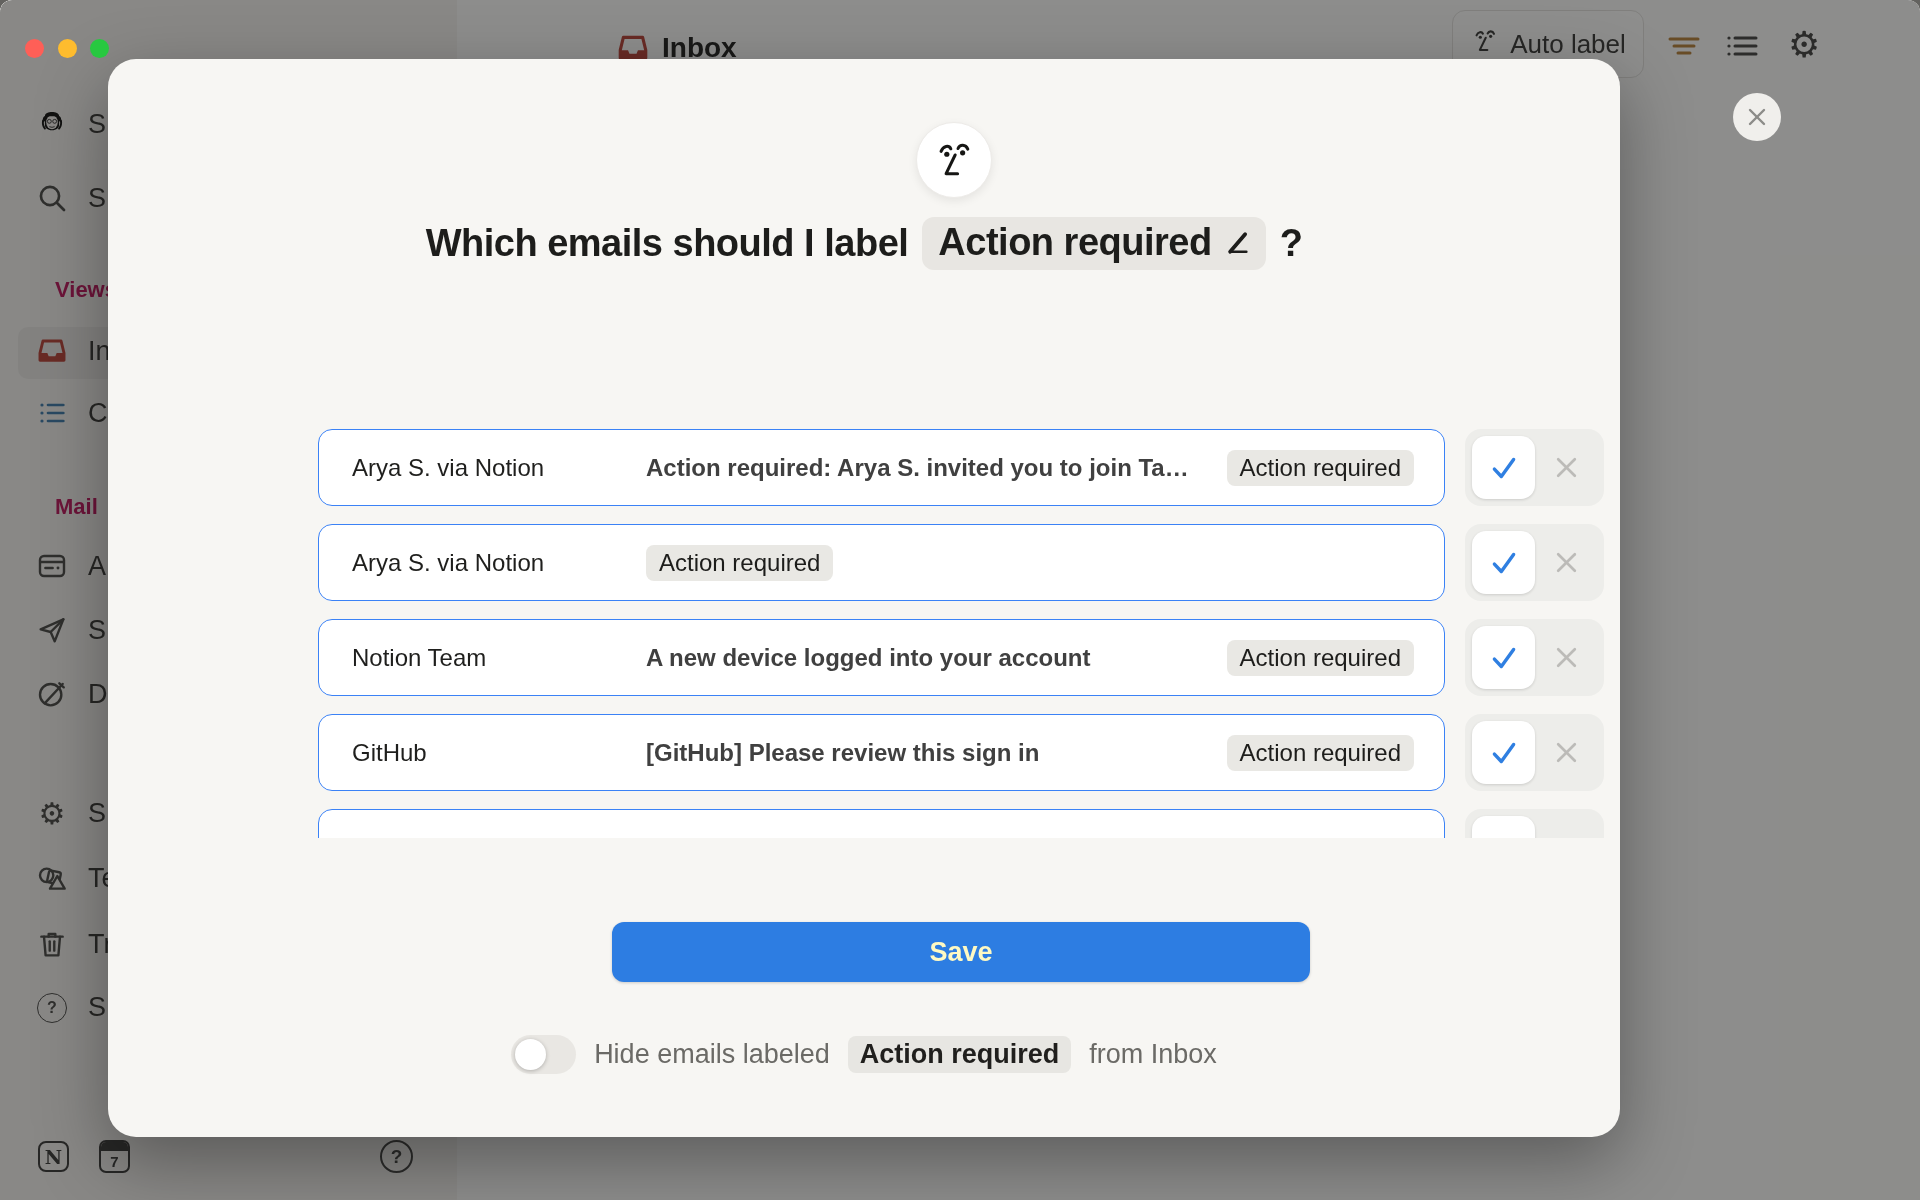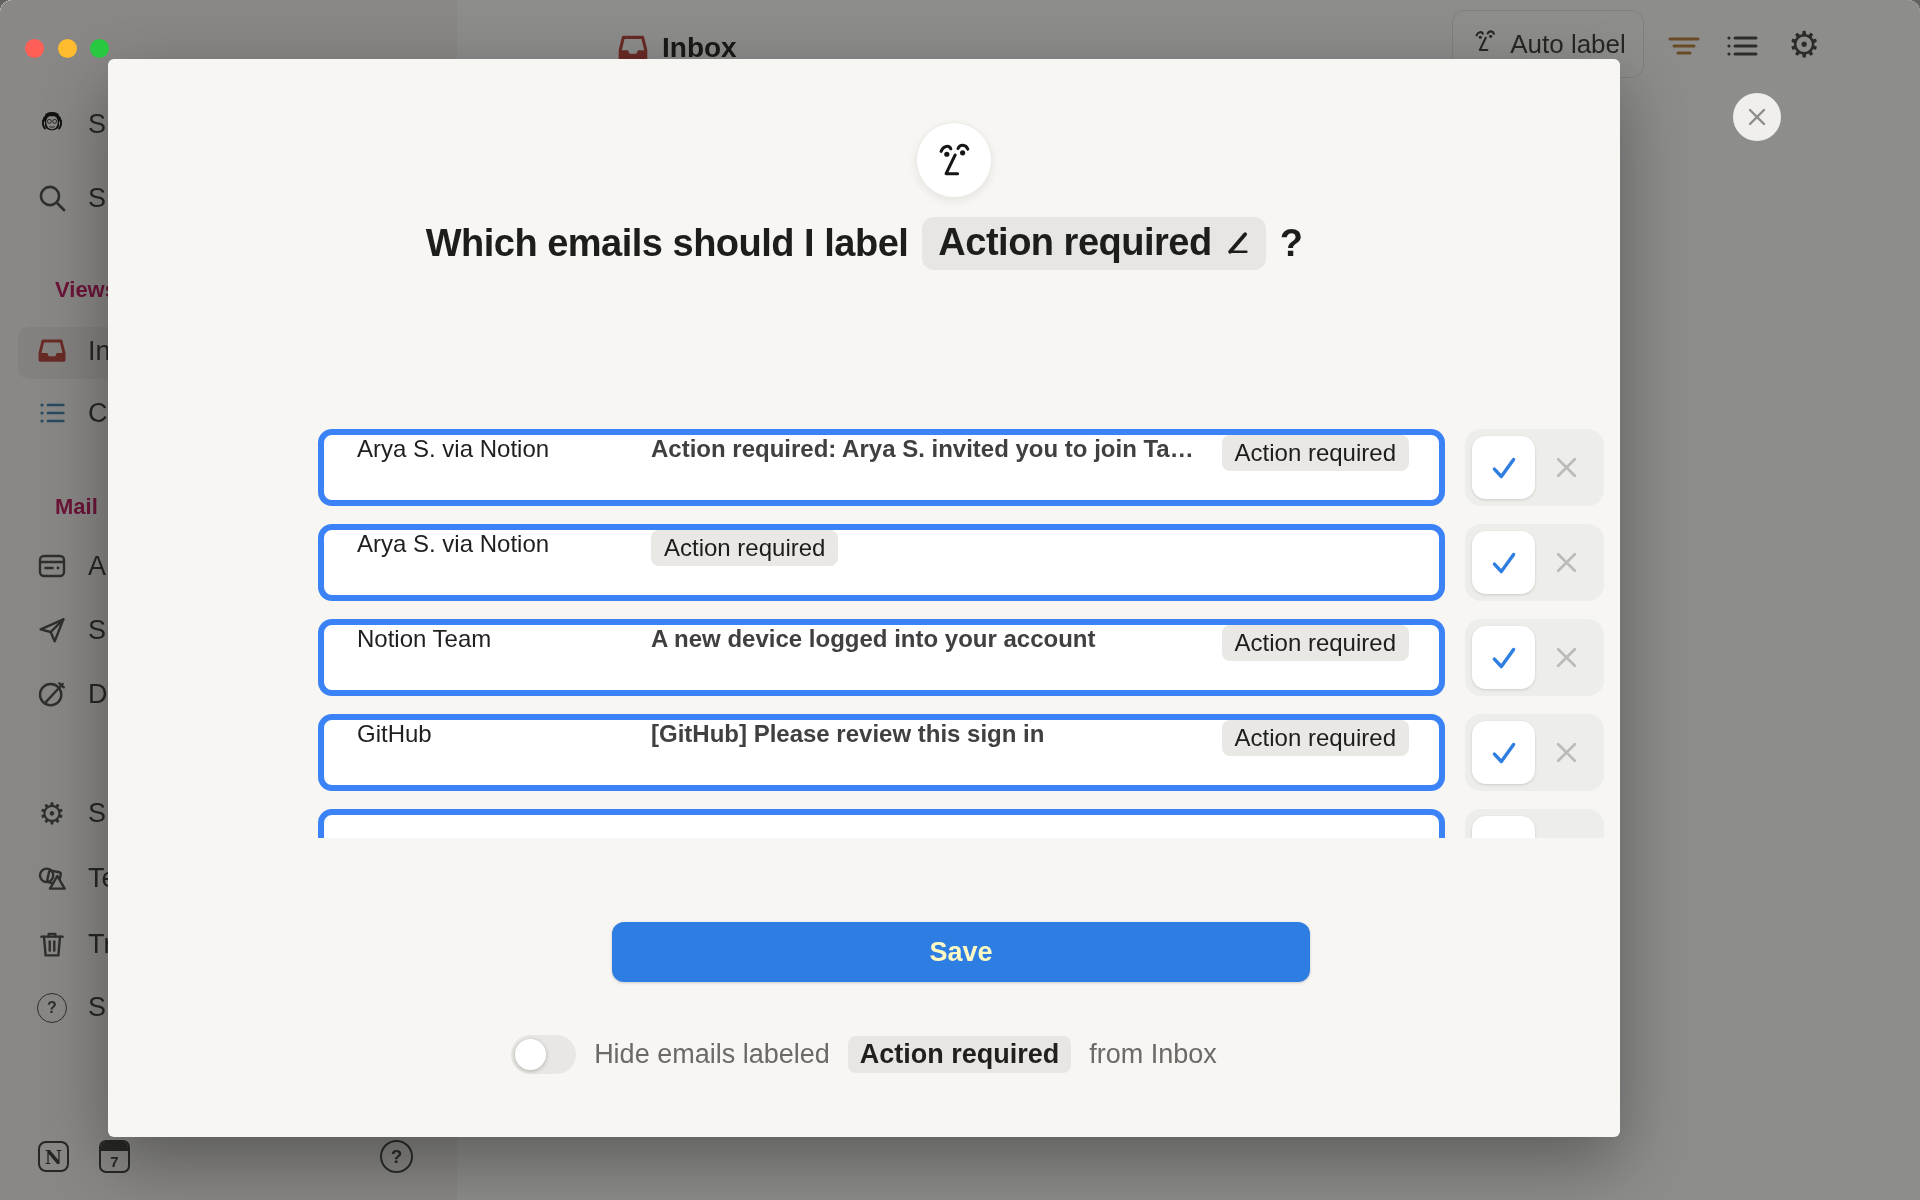--- a/index.html
+++ b/index.html
@@ -18,30 +18,30 @@
   .side-sel{position:absolute;left:18px;top:327px;width:130px;height:52px;border-radius:10px;background:#e9e7e3;}
   svg.oicon{stroke:#4b4a47;fill:none;stroke-width:1.8;stroke-linecap:round;stroke-linejoin:round;}
   .gear-glyph{font-size:30px;color:#4b4a47;line-height:1;}
 
   
   .hdr-title{position:absolute;left:662px;top:32px;font-size:28px;font-weight:600;color:#21211f;}
   .autolabel{position:absolute;left:1452px;top:10px;width:192px;height:68px;background:#fdfdfb;border:1px solid #e2e1de;border-radius:13px;display:flex;align-items:center;justify-content:center;gap:10px;font-size:26px;color:#3a3a37;}
   .tr-icons{position:absolute;top:28px;display:flex;align-items:center;}
 
   
-  .modal{position:absolute;left:108px;top:59px;width:1512px;height:1078px;background:#f7f6f3;border-radius:6px;box-shadow:0 24px 70px rgba(0,0,0,.35);z-index:10;}
+  .modal{position:absolute;left:108px;top:59px;width:1512px;height:1078px;background:#f7f6f3;border-radius:28px;box-shadow:0 24px 70px rgba(0,0,0,.35);z-index:10;}
   .close-btn{position:absolute;left:1625px;top:34px;width:48px;height:48px;border-radius:50%;background:#f0efec;display:flex;align-items:center;justify-content:center;}
   .badge-circle{position:absolute;left:808px;top:63px;width:76px;height:76px;border-radius:50%;background:#ffffff;border:1px solid #edebe8;box-shadow:0 3px 10px rgba(0,0,0,.08);display:flex;align-items:center;justify-content:center;}
   .m-title{position:absolute;left:0;top:158px;width:100%;display:flex;align-items:center;justify-content:center;gap:14px;font-size:38px;font-weight:700;color:#1d1d1b;letter-spacing:-.5px;}
   .m-title .chip-lg{background:#e8e6e2;border-radius:12px;padding:4px 14px 6px 16px;display:flex;align-items:center;gap:10px;}
   .m-sub{position:absolute;left:0;top:230px;width:100%;text-align:center;font-size:25px;color:#a3a29d;}
 
   .rows-clip{position:absolute;left:210px;top:370px;width:1286px;height:409px;overflow:hidden;display:flex;flex-direction:column;gap:18px;}
   .mail-row{display:flex;gap:20px;height:77px;flex:0 0 77px;}
-  .row-card{width:1127px;height:77px;background:#ffffff;border:6px solid #3b82f6;border-radius:14px;display:flex;align-items:flex-start;padding:0 30px 0 33px;}
+  .row-card{width:1127px;height:77px;background:#ffffff;border:1px solid #3b82f6;border-radius:14px;display:flex;align-items:center;padding:0 30px 0 33px;}
   .row-sender{width:294px;font-size:24px;color:#1f1f1d;flex:0 0 294px;}
   .row-subject{flex:1;font-size:24px;color:#404040;white-space:nowrap;overflow:hidden;font-weight:bold;}
   .chip{background:#e9e8e4;border-radius:8px;padding:4px 13px;font-size:24px;color:#1d1d1b;white-space:nowrap;}
   .row-ctl{width:139px;height:77px;background:#ededea;border-radius:16px;display:flex;align-items:center;padding:7px;}
   .ctl-check{width:63px;height:63px;background:#ffffff;border-radius:14px;box-shadow:0 1px 3px rgba(0,0,0,.14);display:flex;align-items:center;justify-content:center;}
   .ctl-x{flex:1;display:flex;align-items:center;justify-content:center;}
 
   .save-btn{position:absolute;left:504px;top:863px;width:698px;height:60px;background:#2d7de2;border:none;border-radius:12px;color:#fef9c3;font-size:27px;font-weight:700;font-family:inherit;display:flex;align-items:center;justify-content:center;box-shadow:0 1px 3px rgba(0,0,0,.18);}
   .toggle-row{position:absolute;left:0;top:976px;width:100%;display:flex;align-items:center;justify-content:center;gap:18px;font-size:27px;color:#6b6a66;}
   .toggle{width:65px;height:39px;border-radius:20px;background:#e9e7e3;position:relative;}

